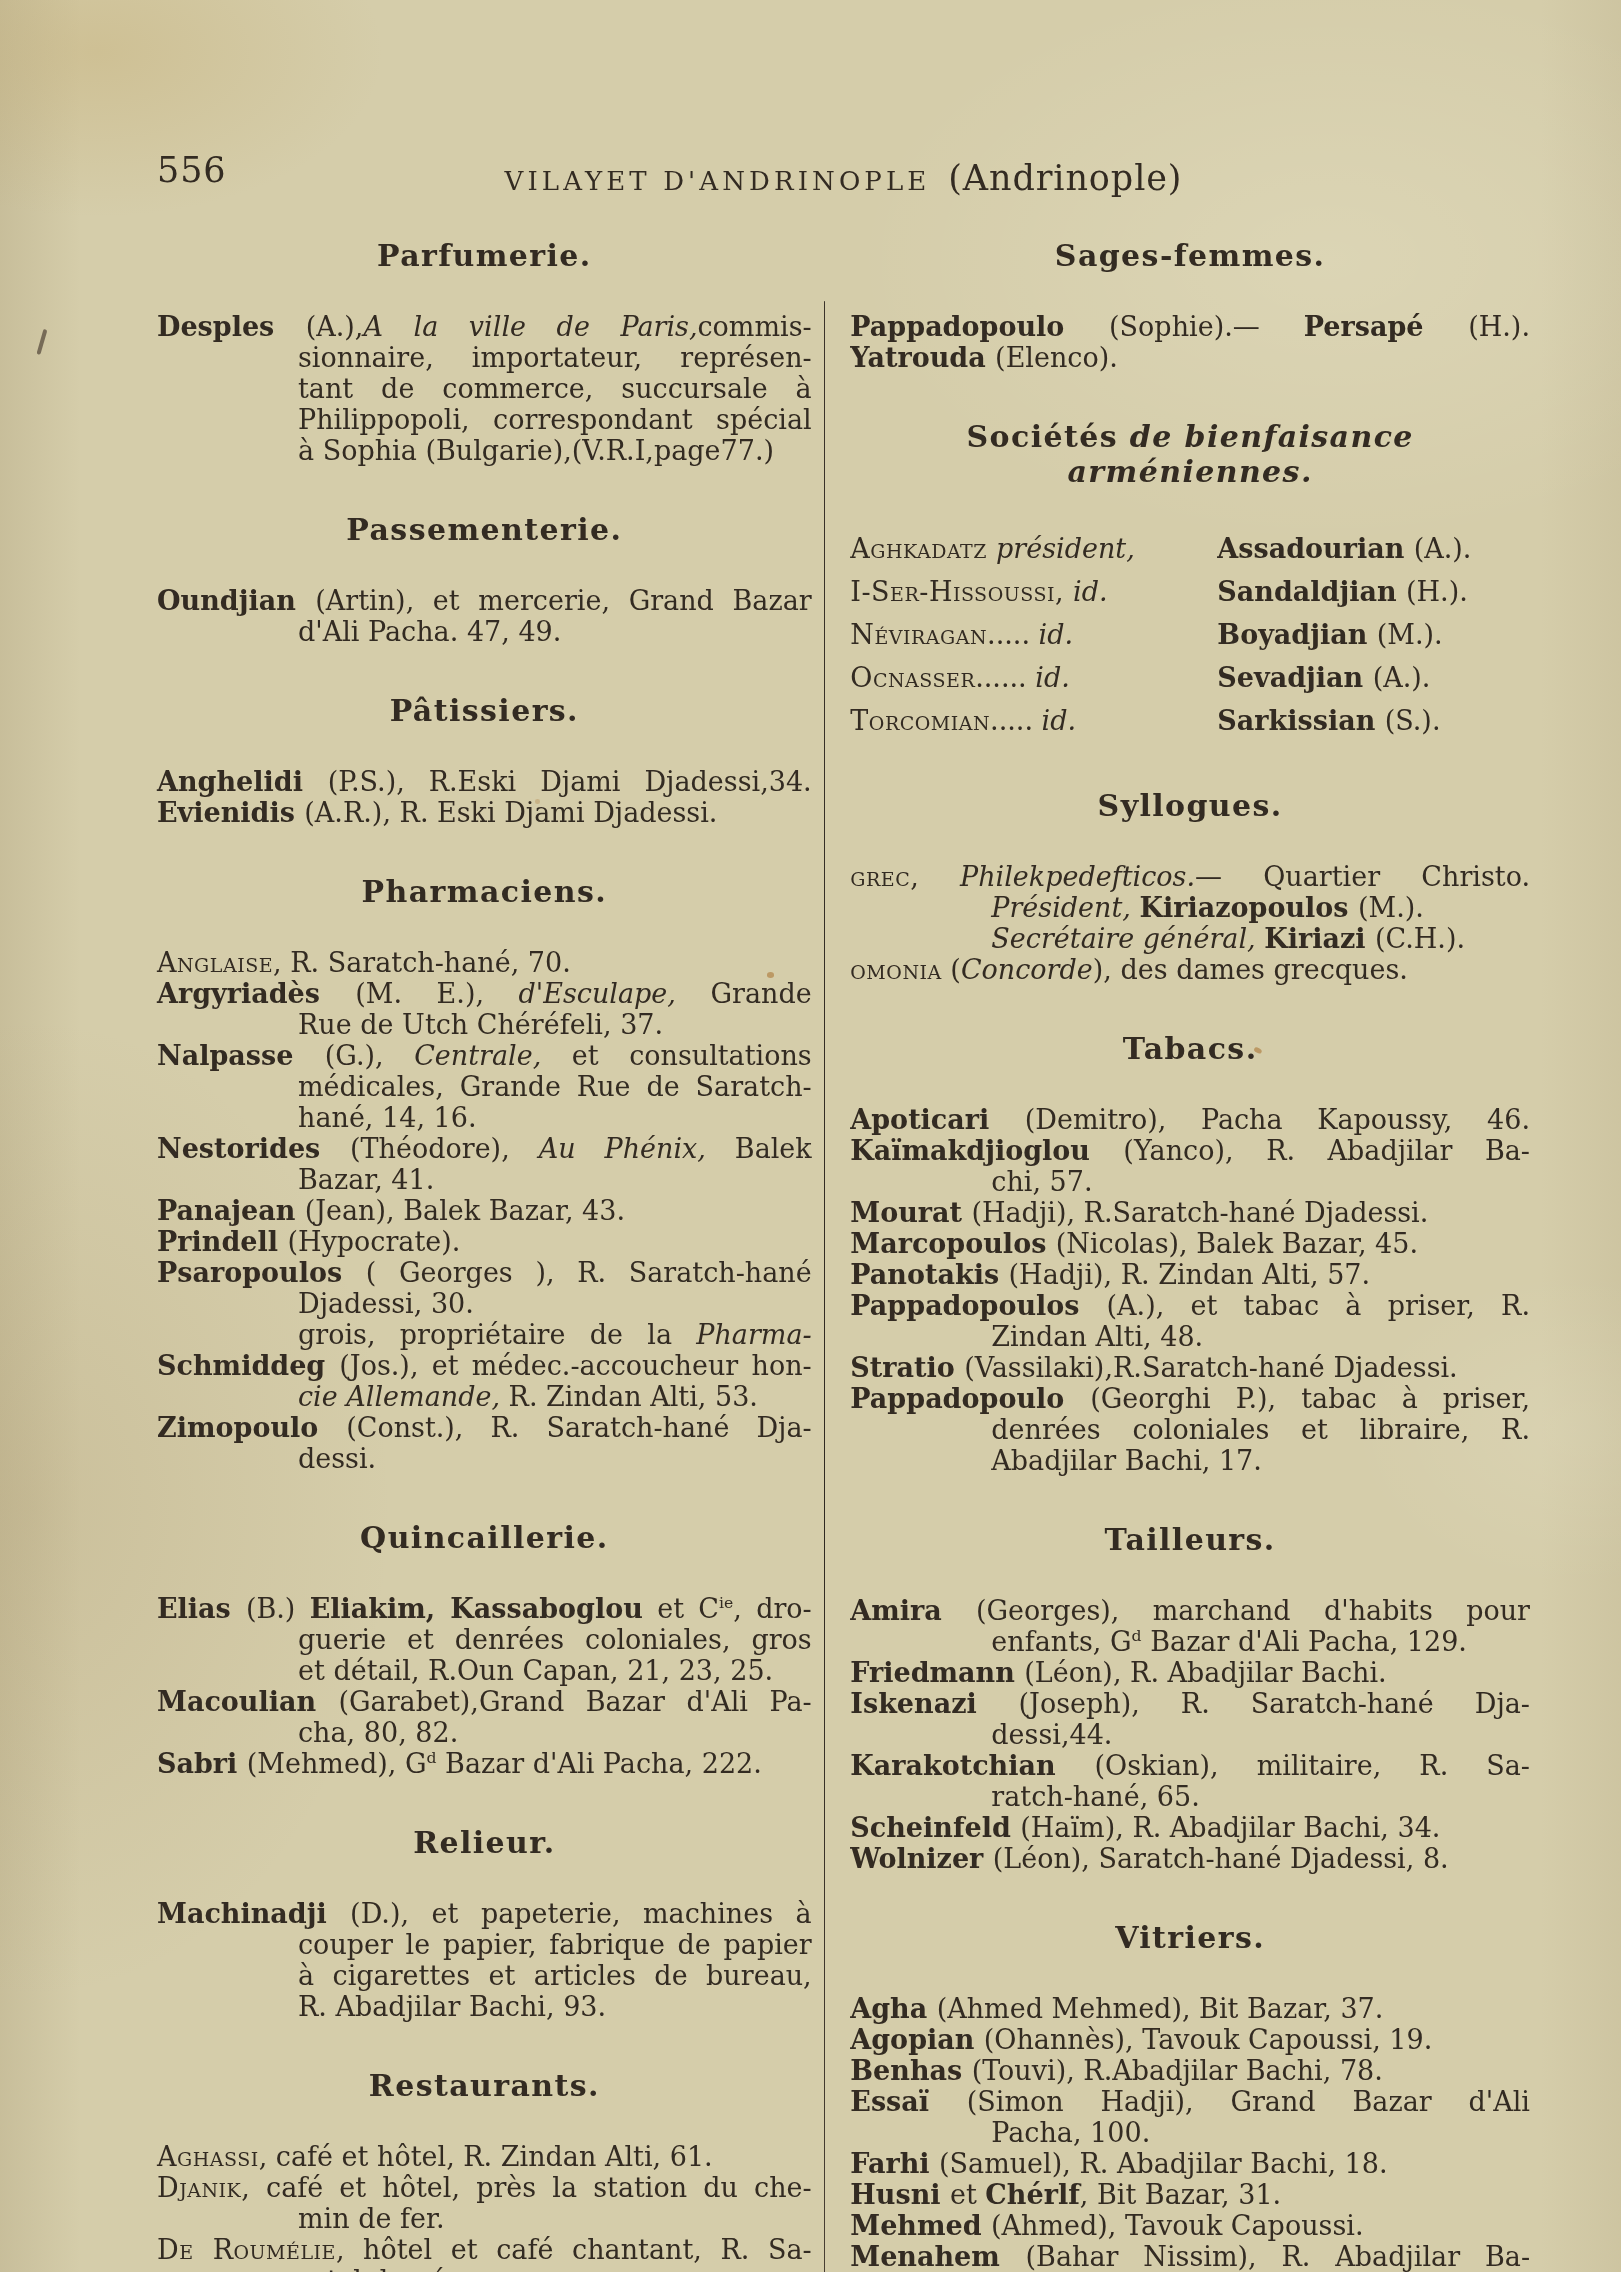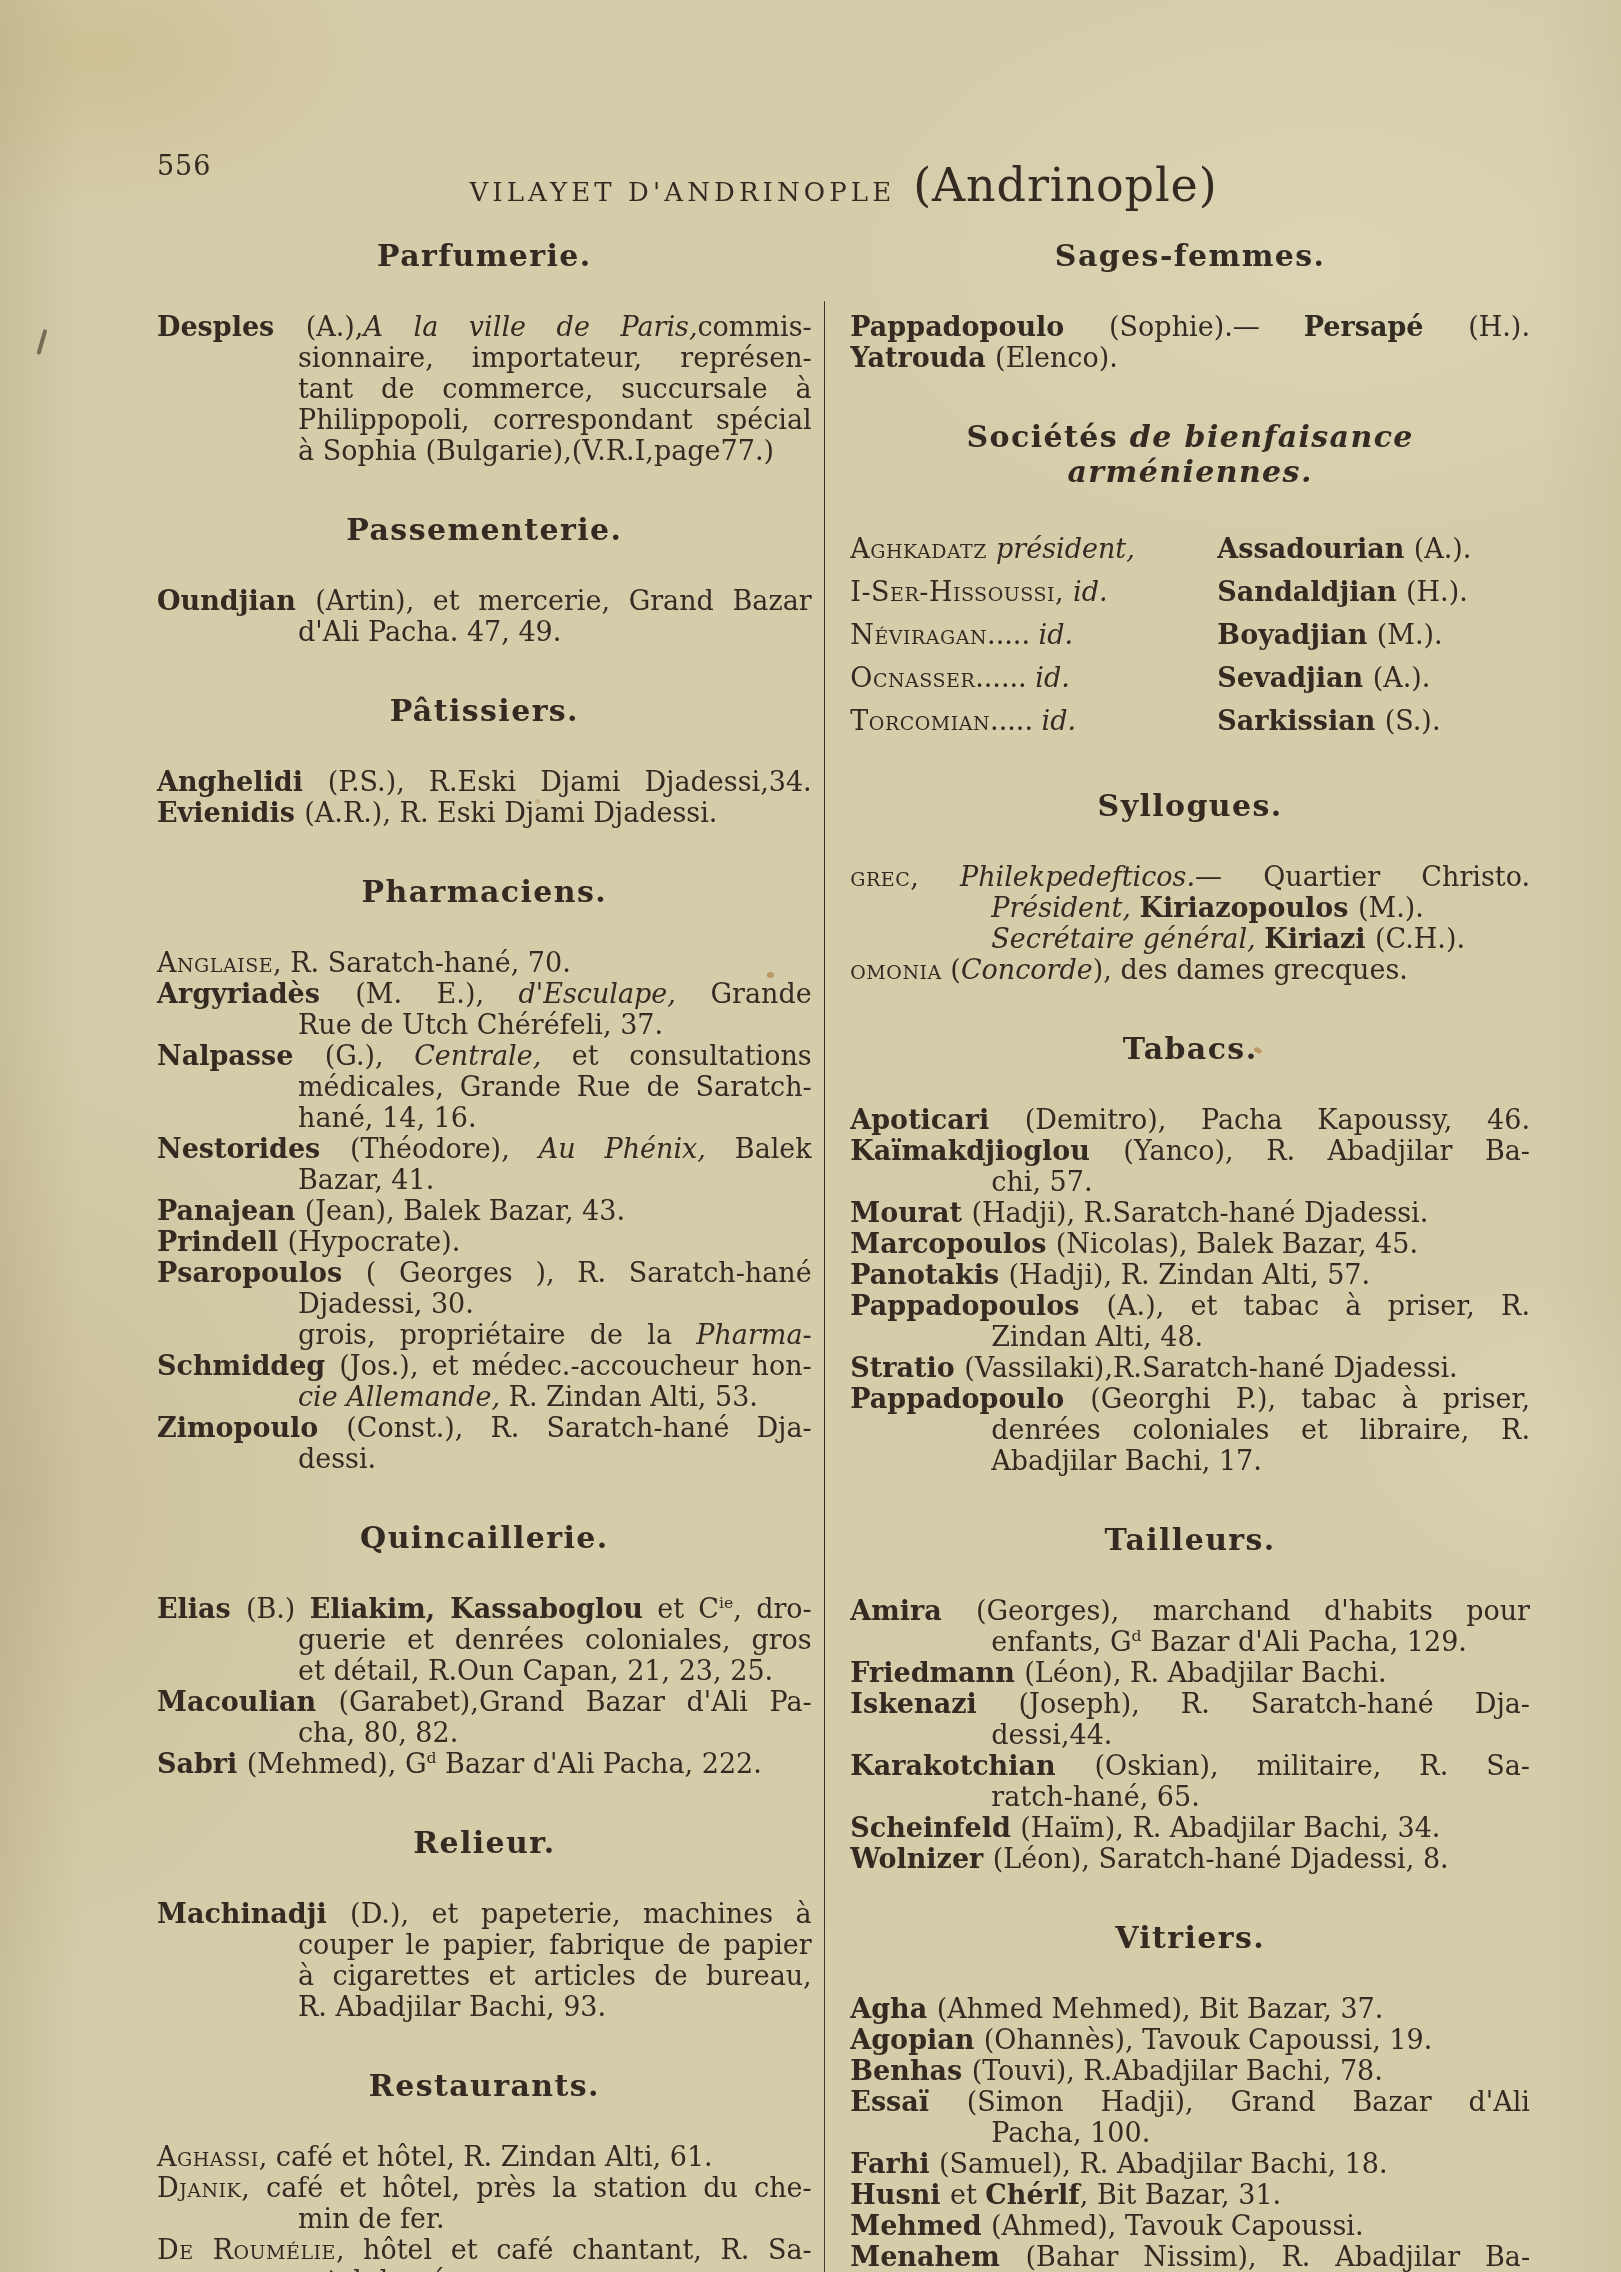--- a/index.html
+++ b/index.html
@@ -25,25 +25,25 @@
   }
   .page{
     position:relative;
     width:100%;height:100%;
     padding:150px 91px 0 157px;
   }
   
   .header{position:relative;height:77px;}
   .page-number{
     position:absolute;left:0;top:0;
-    font-size:27px;letter-spacing:0.9px;
+    font-size:35px;letter-spacing:0.9px;
   }
   .header-center{text-align:center;padding-top:8.2px;white-space:nowrap;}
   .title-caps{font-size:26px;letter-spacing:4.1px;}
-  .subtitle{font-size:46px;letter-spacing:0.9px;margin-left:15.5px;}
+  .subtitle{font-size:35px;letter-spacing:0.9px;margin-left:15.5px;}
   
   .columns{display:flex;margin-top:3.6px;align-items:flex-start;}
   .column{min-height:45px;}
   .col-left{width:655px;}
   .col-right{width:680px;}
   .divider{
     width:1.8px;height:2032px;
     margin:70px 25px 0 11.8px;
     background:linear-gradient(#3b332a,#2f2921 60%,#4a4034);
     border-radius:0.9px;

